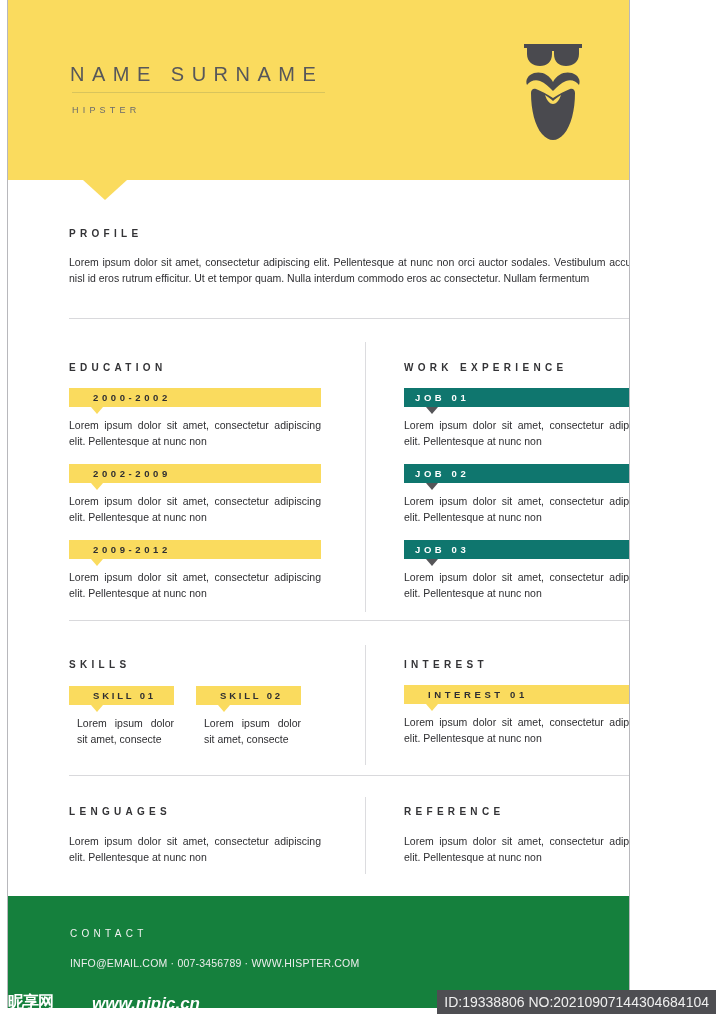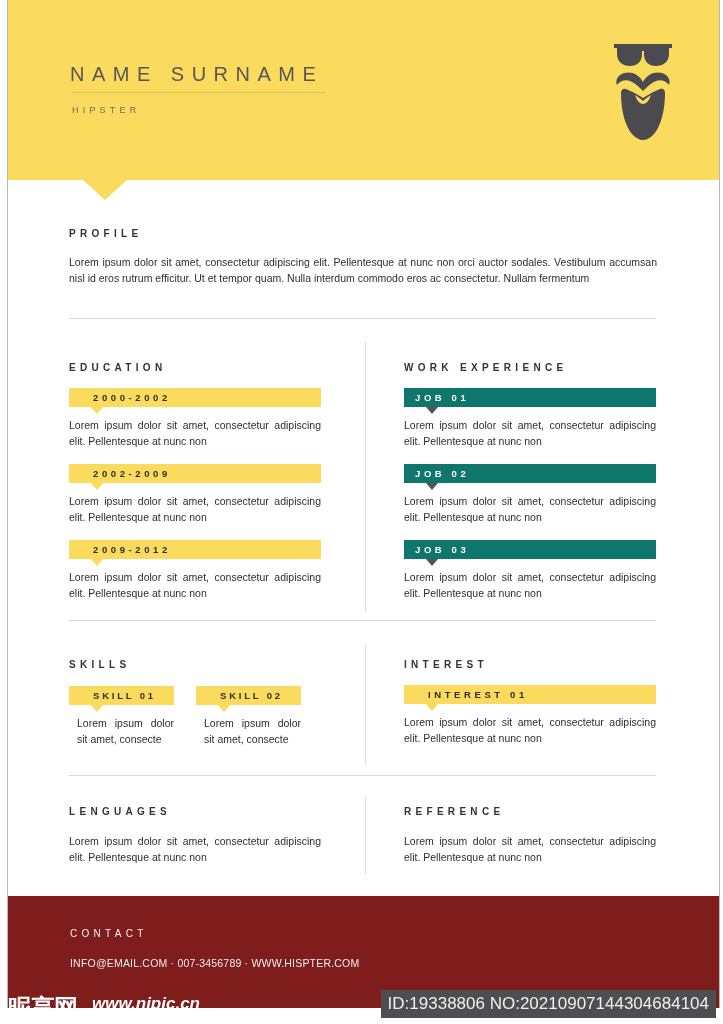--- a/index.html
+++ b/index.html
@@ -12,21 +12,21 @@
     height: 1024px;
     font-family: "Liberation Sans", sans-serif;
     position: relative;
     overflow: hidden;
   }
 
   .page {
     position: absolute;
     left: 7px;
     top: 0px;
-    width: 713px;
+    width: 623px;
     height: 1008px;
     background: #ffffff;
     border-left: 1px solid #b8b8bc;
     border-right: 1px solid #b8b8bc;
     box-sizing: border-box;
     overflow: hidden;
   }
 
   
   .header {
@@ -158,21 +158,21 @@
   .skill-col .bar { width: 105px; letter-spacing: 2.8px; }
   .skill-col .para { margin-top: 10px; text-align: justify; margin-left: 8px; }
 
   
   .footer {
     position: absolute;
     left: 0;
     top: 896px;
     width: 100%;
     height: 112px;
-    background: #7f1d1d;
+    background: #15803d;
   }
   .footer-title {
     position: absolute;
     left: 62px;
     top: 32px;
     font-size: 10px;
     letter-spacing: 4.3px;
     color: #f2f2f2;
     white-space: nowrap;
   }
@@ -191,42 +191,42 @@
     position: absolute;
     left: 0;
     top: 988px;
     width: 723px;
     height: 36px;
   }
   .wm-logo {
     position: absolute;
     left: 8px;
     top: 4px;
-    font-size: 24px;
+    font-size: 16px;
     font-weight: 700;
     color: #ffffff;
     font-family: "DejaVu Sans", sans-serif;
     letter-spacing: -1px;
   }
   .wm-url {
     position: absolute;
     left: 92px;
     top: 6px;
     font-size: 17px;
     font-style: italic;
     font-weight: 700;
     color: #ffffff;
   }
   .wm-id {
     position: absolute;
     right: 7px;
     top: 2px;
     background: #4e4e52;
     color: #efefef;
-    font-size: 17px;
+    font-size: 14px;
     padding: 4px 7px;
     white-space: nowrap;
   }
 </style>
 </head>
 <body>
 
 <div class="page">
 
   <div class="header">

